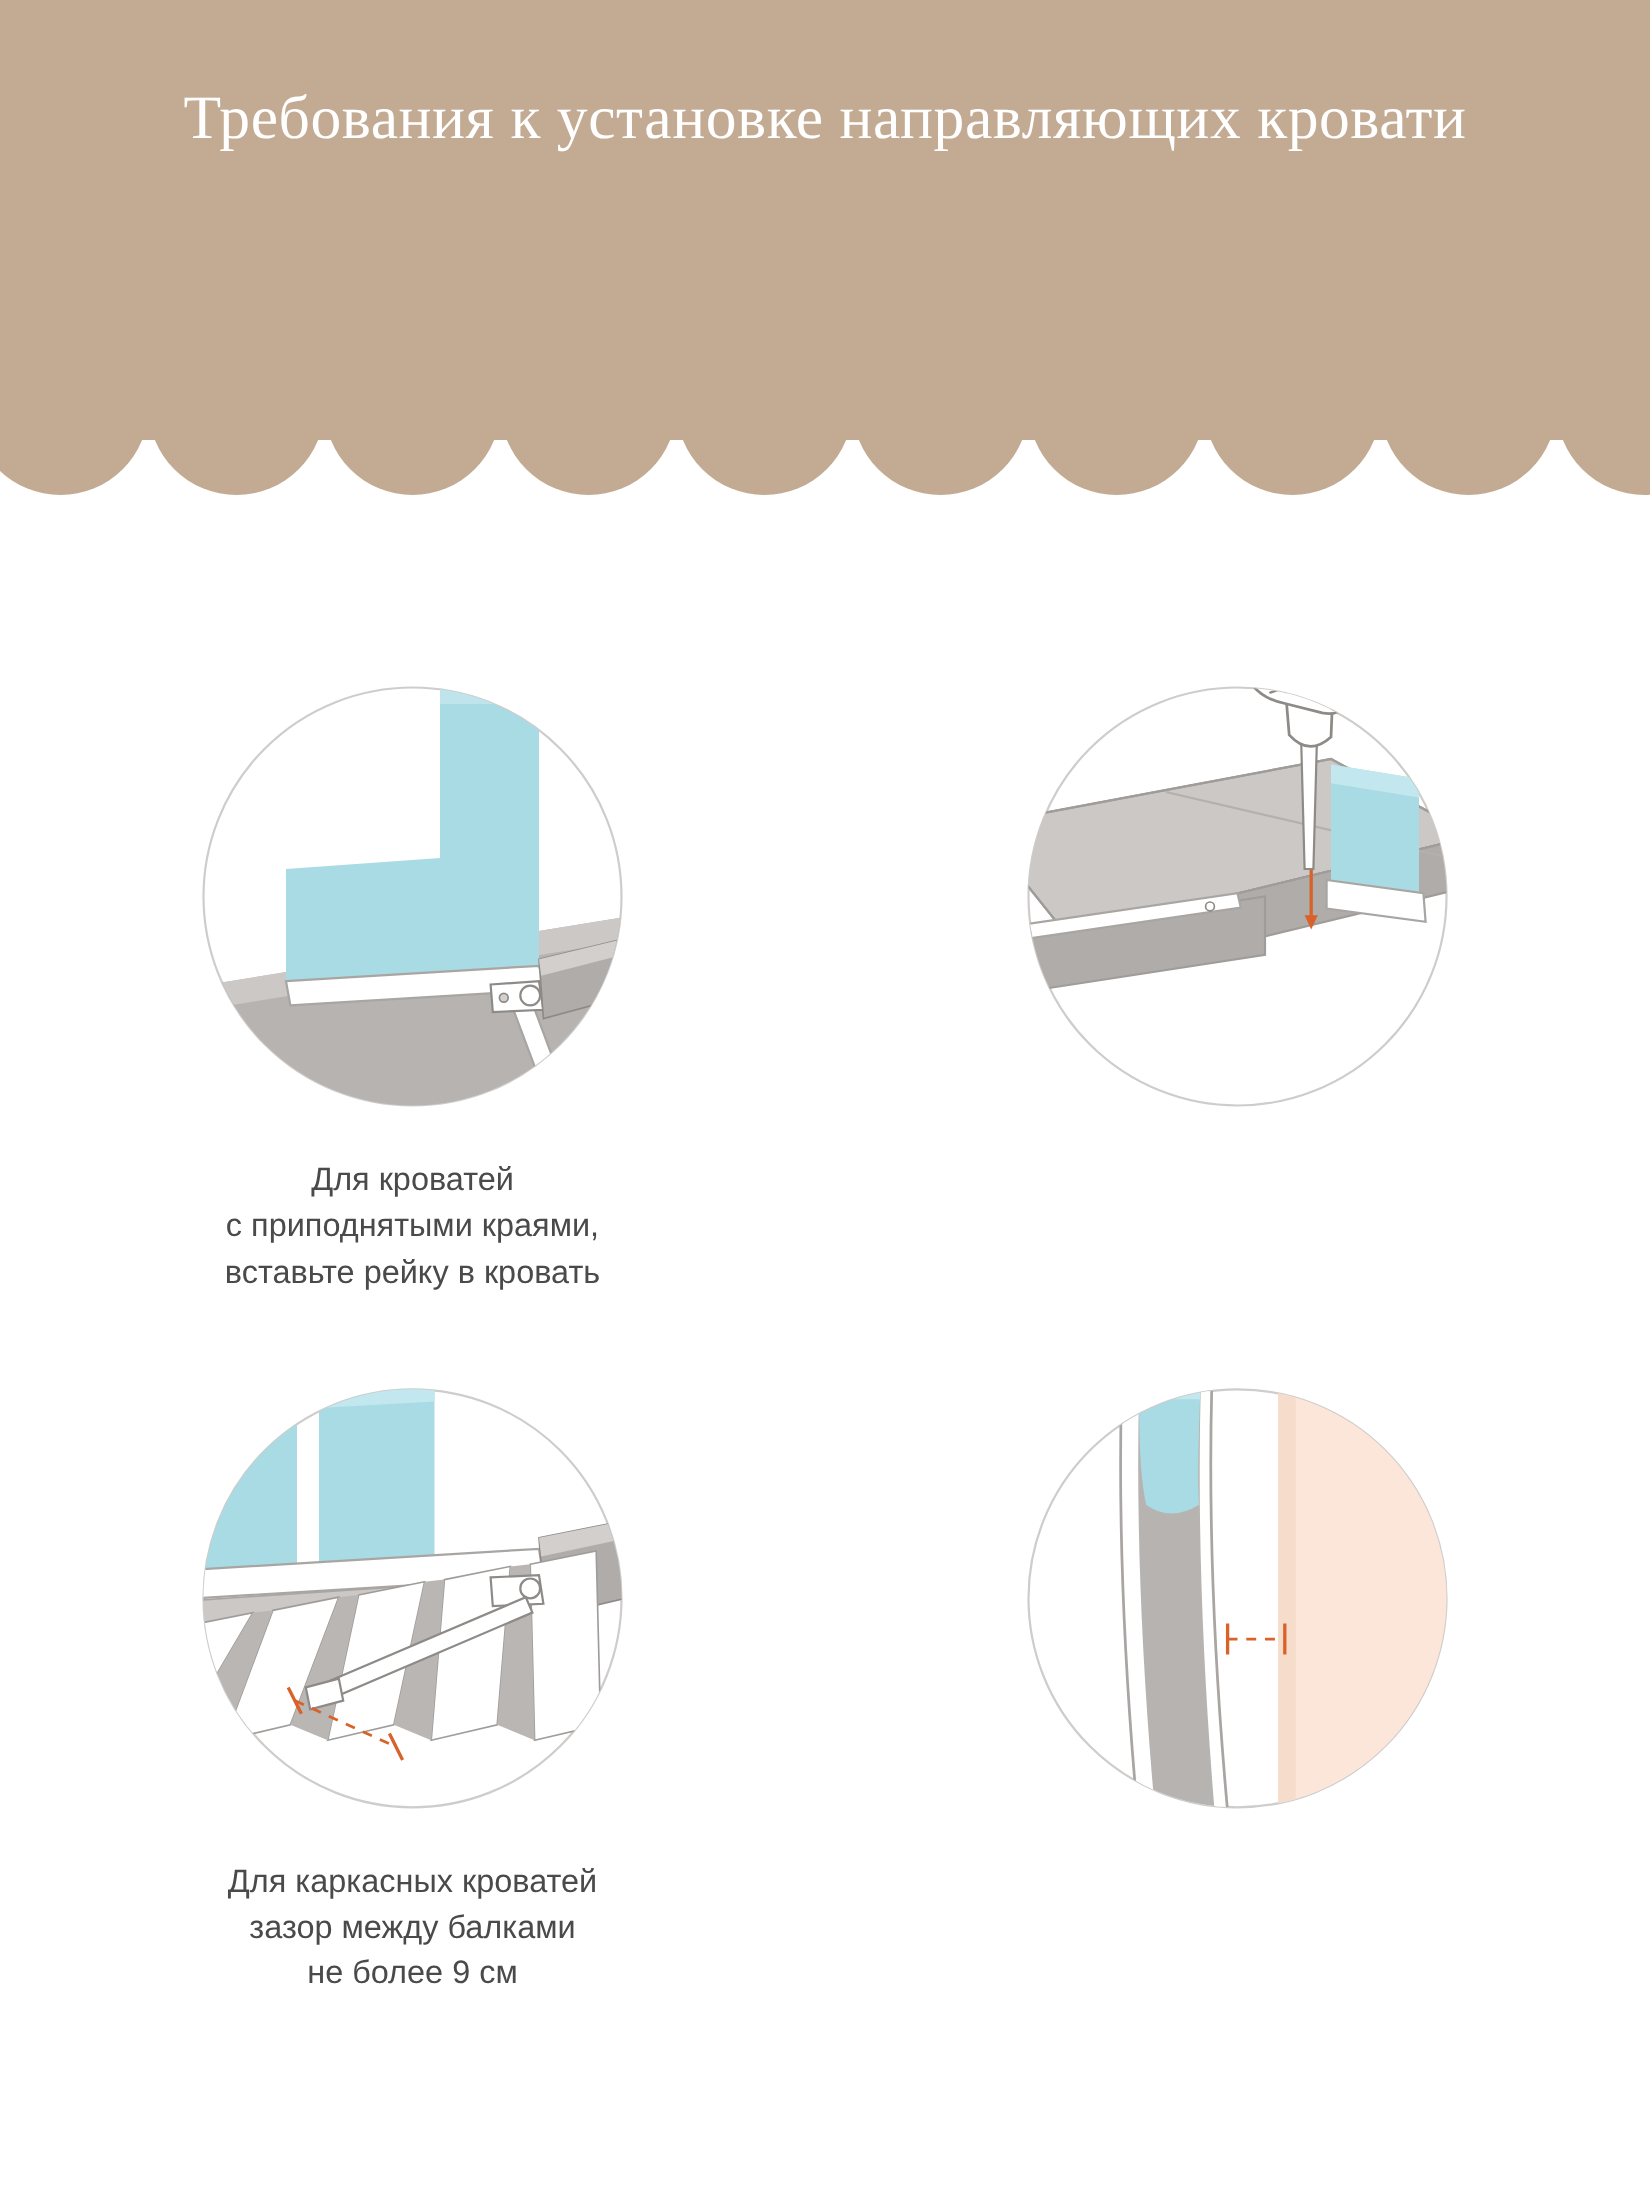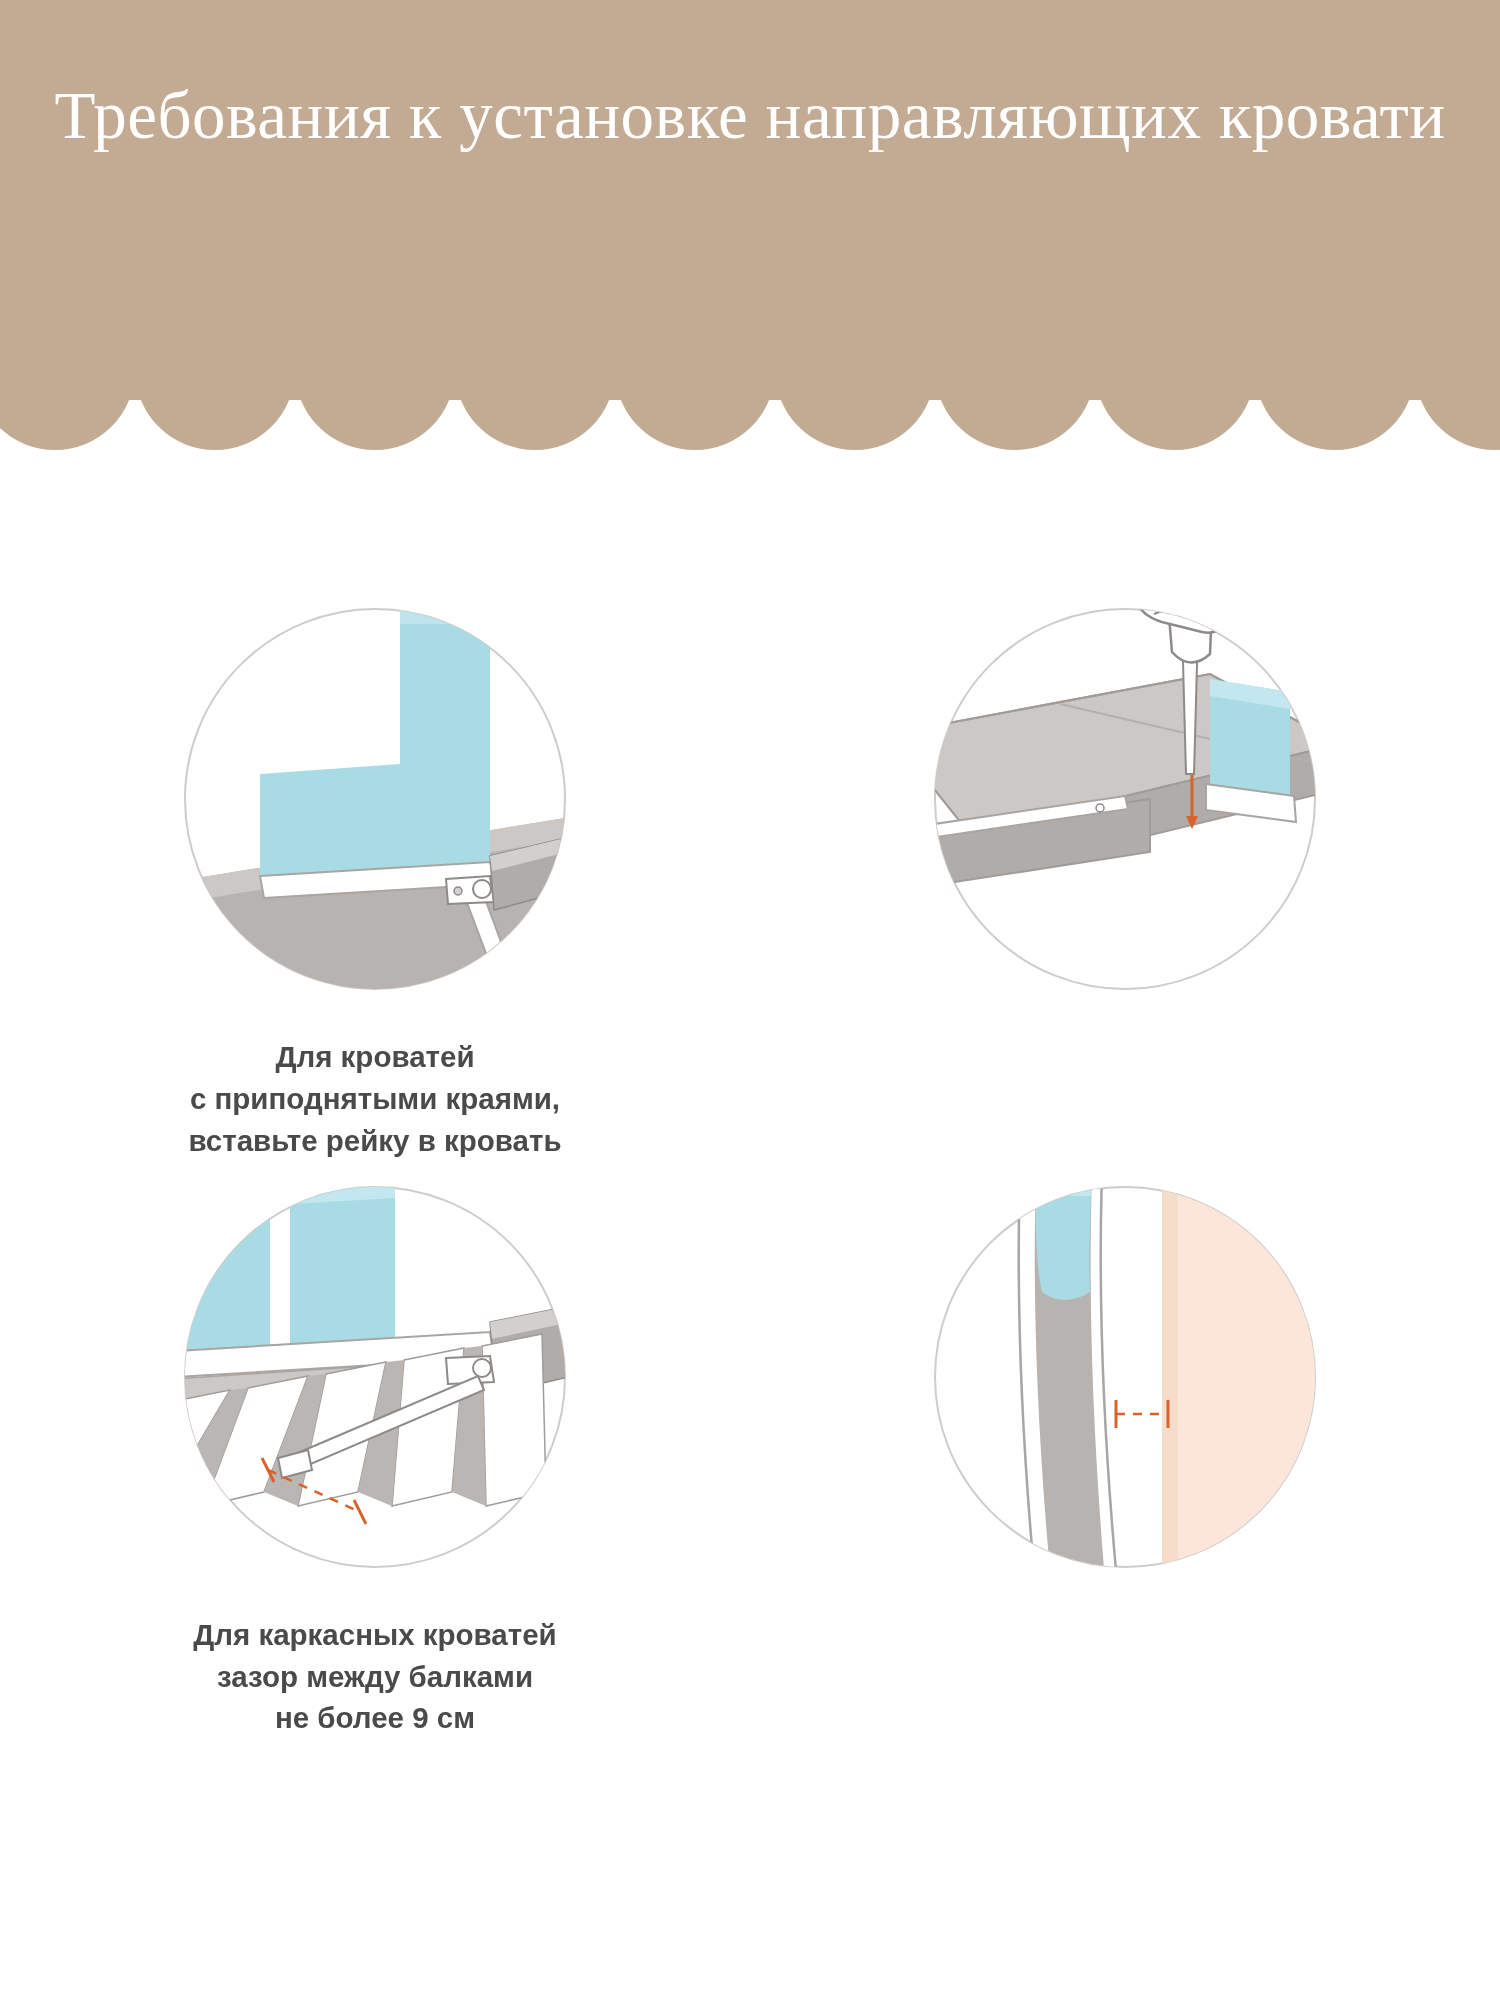--- a/index.html
+++ b/index.html
@@ -36,37 +36,37 @@
     width: 1500px;
     height: 160px;
   }
   .title {
     position: absolute;
     top: 70px;
     left: 0;
     width: 1500px;
     text-align: center;
     color: #ffffff;
-    font-size: 67px;
+    font-size: 56px;
     line-height: 1.35;
     font-weight: 400;
     letter-spacing: 0.5px;
     font-family: "Liberation Serif", serif;
   }
 
   
   .grid {
     position: absolute;
-    top: 584px;
+    top: 600px;
     left: 0;
     width: 1500px;
     display: grid;
     grid-template-columns: 1fr 1fr;
     grid-template-rows: auto auto;
-    font-weight: bold;
+    row-gap: 60px;
   }
   .cell {
     display: flex;
     flex-direction: column;
     align-items: center;
   }
   .circle-wrap {
     width: 430px;
     height: 430px;
     position: relative;

